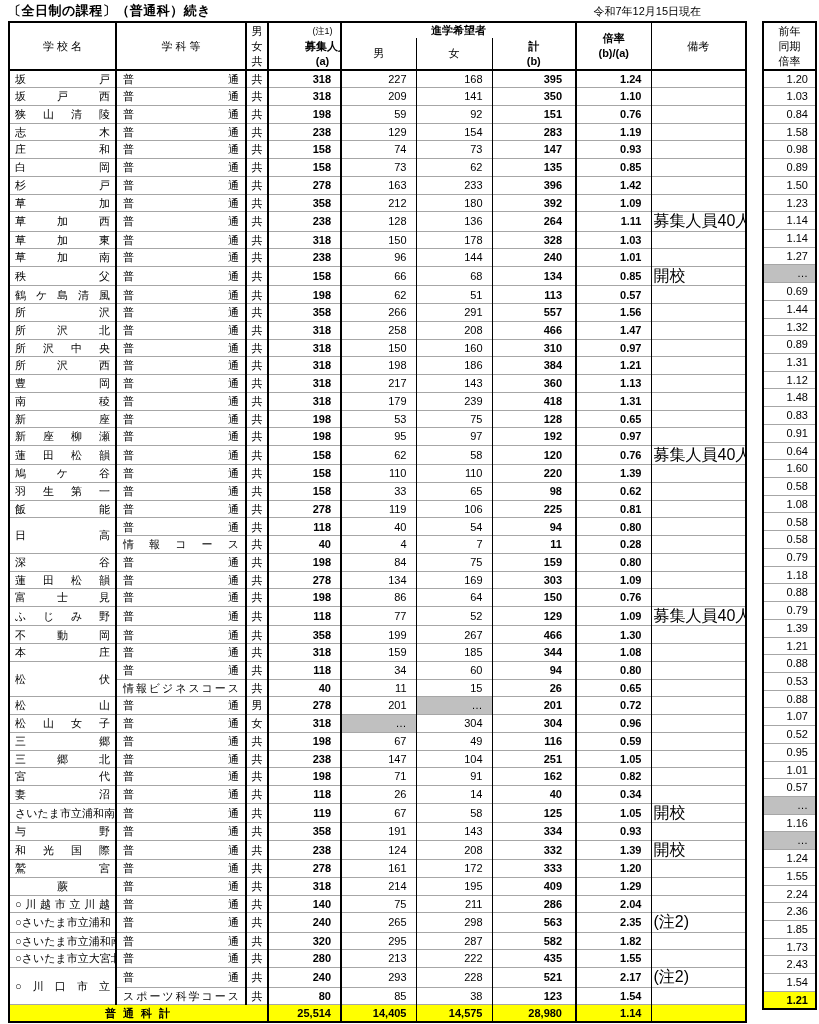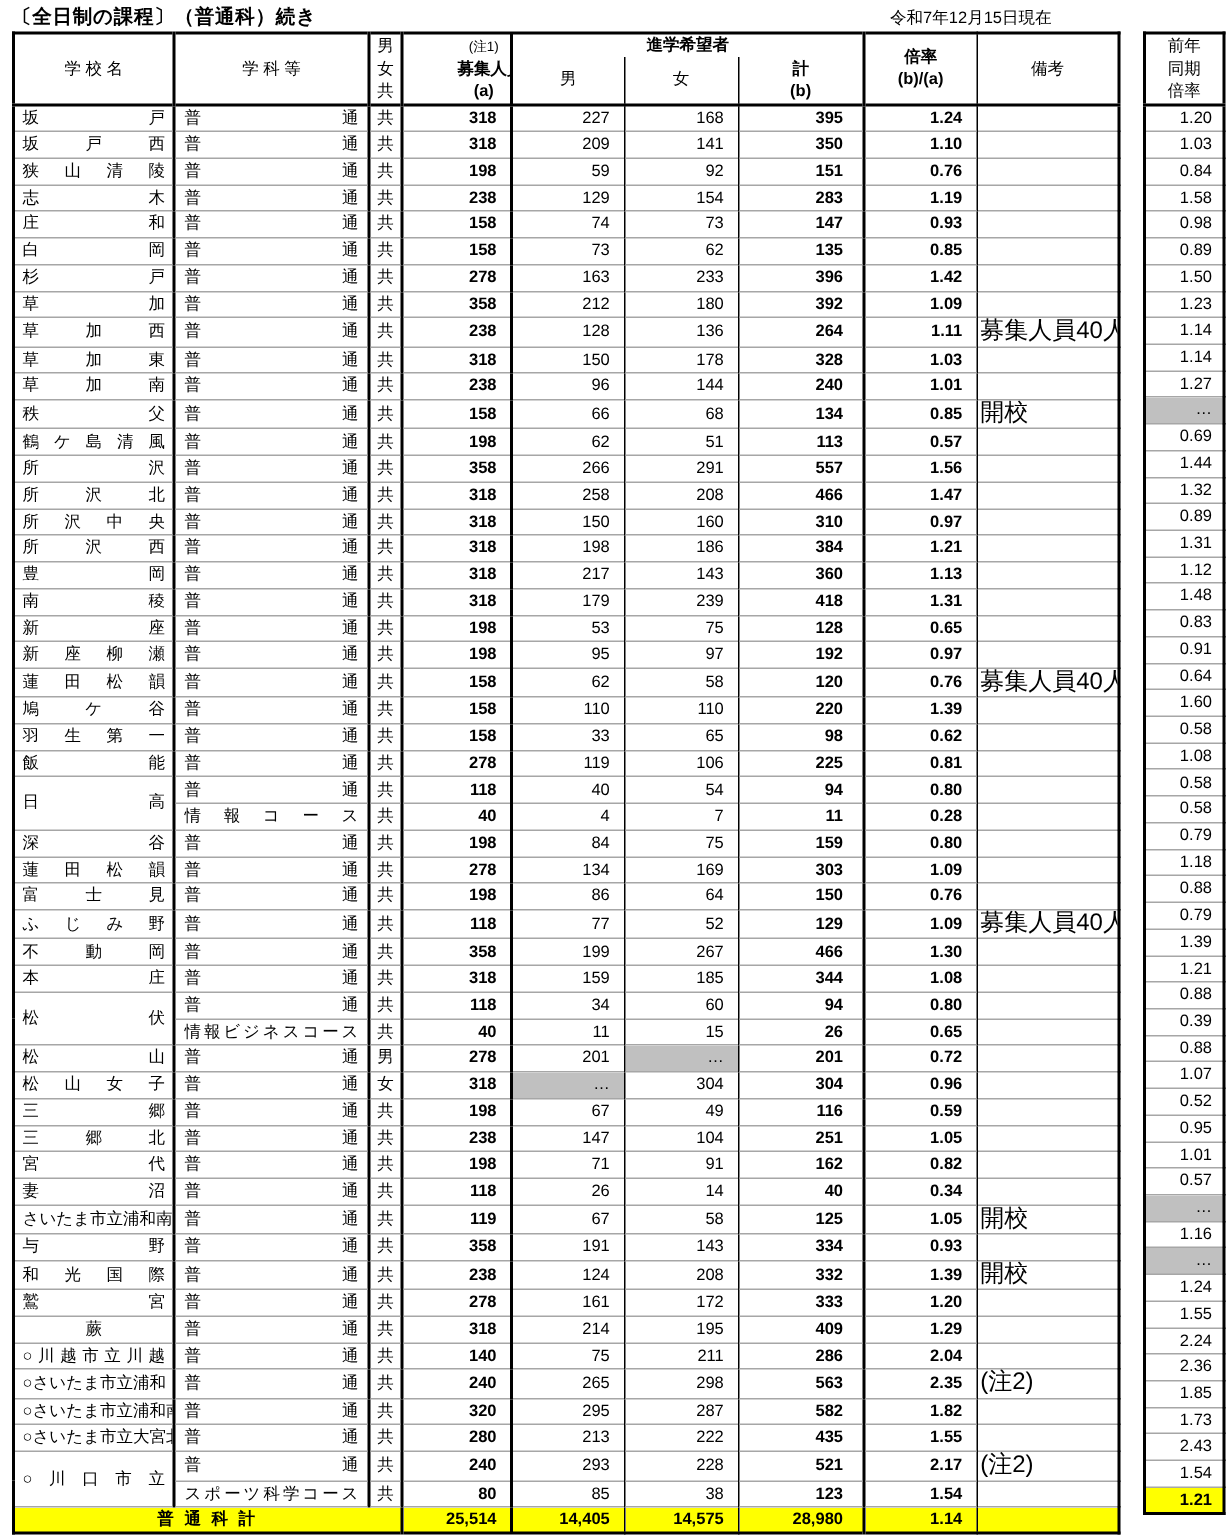--- a/index.html
+++ b/index.html
@@ -1002,21 +1002,21 @@
         <tr>
           <td class="num">1.39</td>
         </tr>
         <tr>
           <td class="num">1.21</td>
         </tr>
         <tr>
           <td class="num">0.88</td>
         </tr>
         <tr>
-          <td class="num">0.39</td>
+          <td class="num">0.53</td>
         </tr>
         <tr>
           <td class="num">0.88</td>
         </tr>
         <tr>
           <td class="num">1.07</td>
         </tr>
         <tr>
           <td class="num">0.52</td>
         </tr>

